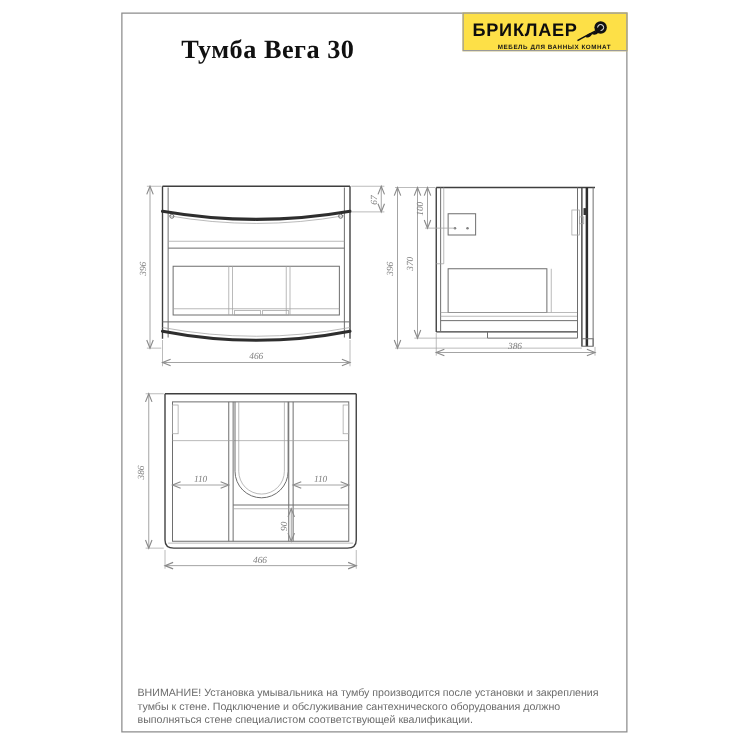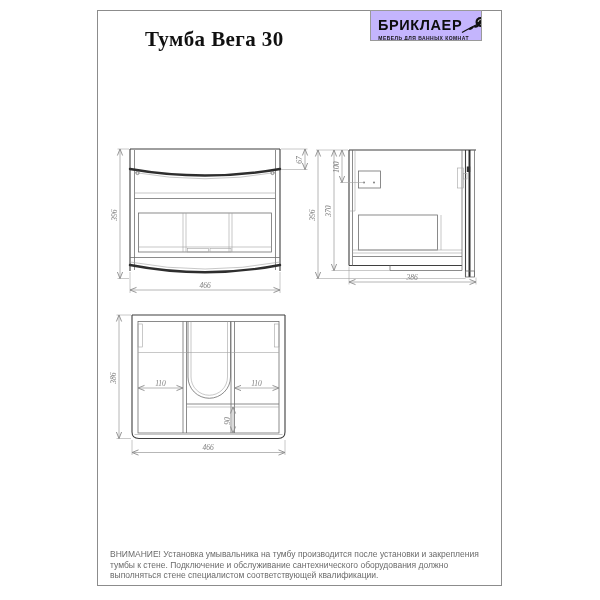--- a/index.html
+++ b/index.html
@@ -1,20 +1,20 @@
 <!DOCTYPE html>
 <html><head>
 <meta charset="utf-8">
 <style>
   html,body{margin:0;padding:0;background:#fff;}
   body{width:600px;height:600px;font-family:"Liberation Sans",sans-serif;}
   .canvas{position:relative;width:600px;height:600px;background:#fff;overflow:hidden;}
   .sheet{position:absolute;left:97px;top:10px;width:405px;height:576px;border:1px solid #8c8c8c;background:#fff;box-sizing:border-box;}
   .title{position:absolute;left:145px;top:27px;margin:0;font-family:"Liberation Serif",serif;font-weight:bold;font-size:21px;letter-spacing:.4px;color:#101010;white-space:nowrap;}
-  .logo-box{position:absolute;left:370px;top:10px;width:112px;height:31px;border:1px solid #9a9a9a;background:#c4b5fd;box-sizing:border-box;overflow:hidden;}
+  .logo-box{position:absolute;left:370px;top:10px;width:132px;height:31px;border:1px solid #9a9a9a;background:#fde047;box-sizing:border-box;overflow:hidden;}
   .brand-row{display:flex;align-items:flex-start;padding:5px 3px 0 7px;}
   .brand-name{font-weight:bold;font-size:14.5px;letter-spacing:.6px;line-height:1;color:#0d0d0d;padding-top:2px;white-space:nowrap;}
   .rose-svg{margin-left:-1px;margin-top:0;flex:0 0 auto;}
   .brand-tagline{font-size:5px;font-weight:bold;letter-spacing:.45px;color:#161616;text-align:right;padding-right:12px;margin-top:0;white-space:nowrap;}
   .drawings{position:absolute;left:0;top:0;}
   .warning{position:absolute;left:110px;top:549px;width:380px;font-size:8.5px;line-height:10.5px;color:#6b6b6b;}
   
   .s1{stroke:#3f3f3f;stroke-width:1.1;fill:none;}
   .s2{stroke:#6e6e6e;stroke-width:.8;fill:none;}
   .s3{stroke:#a3a3a3;stroke-width:.6;fill:none;}

